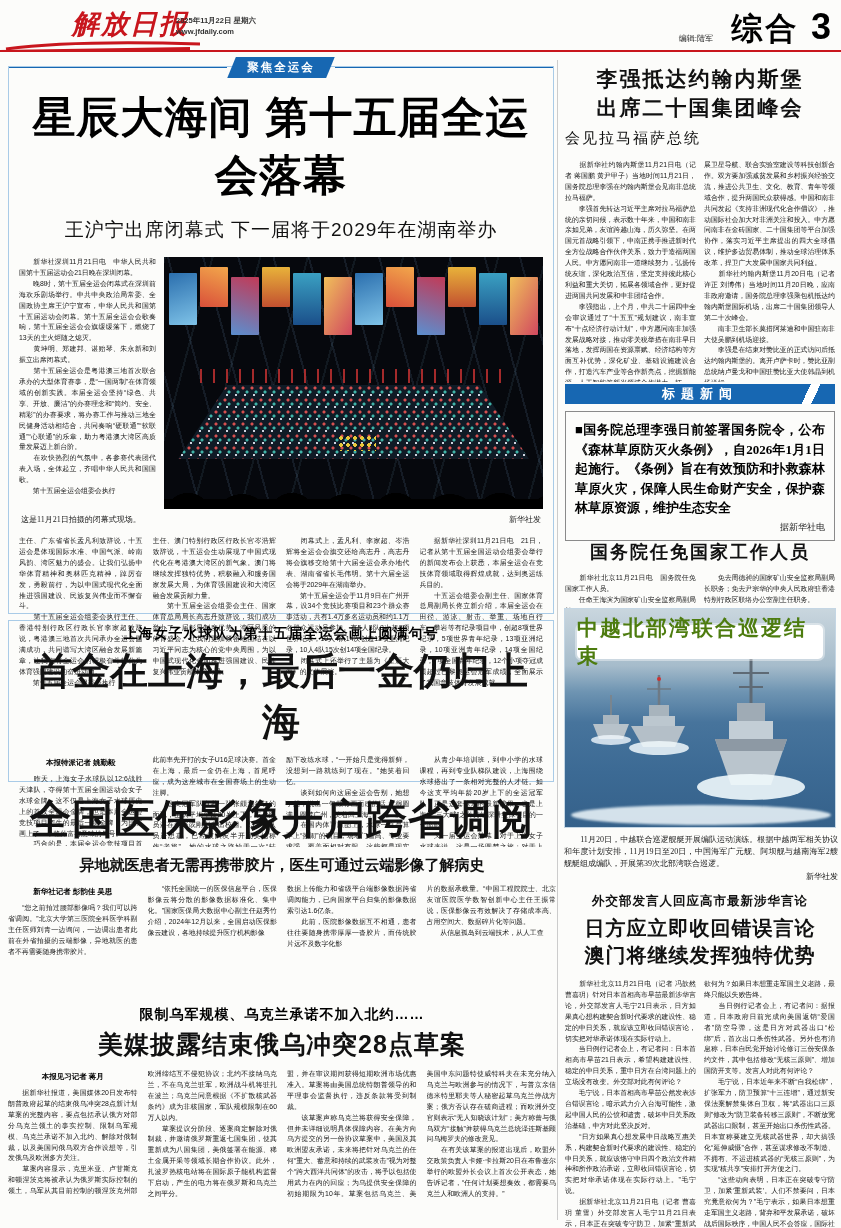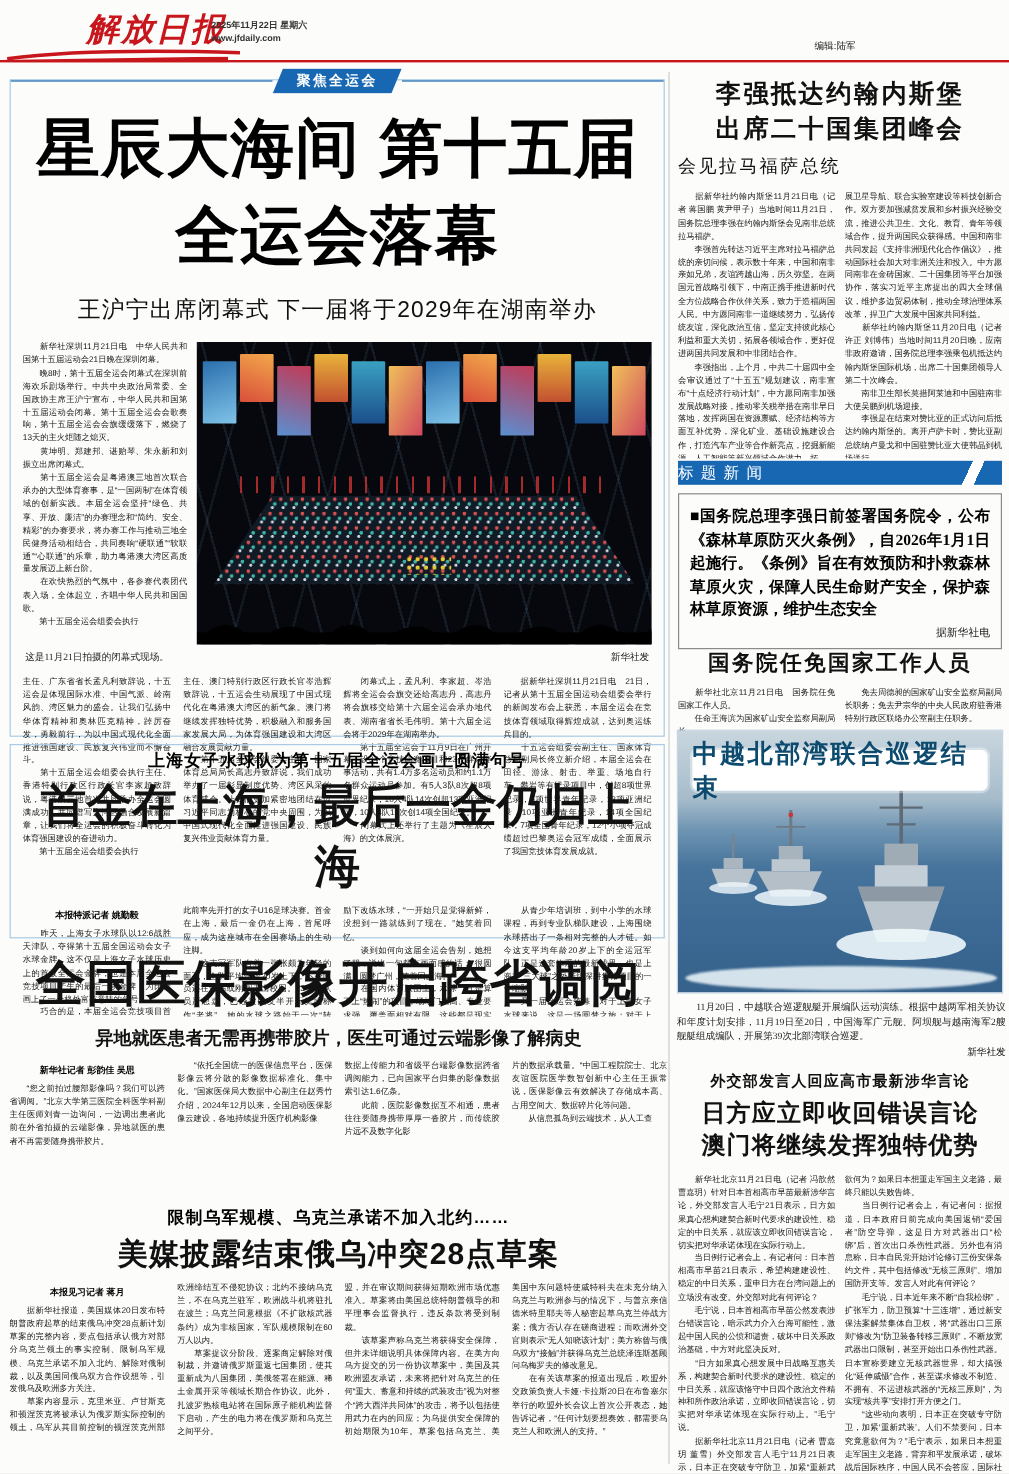--- a/index.html
+++ b/index.html
@@ -22,21 +22,21 @@
   .byline{font-size:7.5px;font-weight:bold;text-align:center;margin:3px 0 6px;color:#000;}
   .caption{font-family:"Liberation Serif",serif;font-size:8px;line-height:12px;color:#222;}
   .cols{display:flex;gap:10px;}
   .cols>div{flex:1;min-width:0;}
   
   .lead-box{position:absolute;left:8px;top:66px;width:546px;height:548px;border:1px solid #a9cbe7;box-sizing:border-box;}
   .badge-row{position:absolute;left:0;right:0;top:-10px;display:flex;align-items:center;}
   .badge-row .bl{flex:1;height:1px;background:#1767b2;}
   .badge{background:#1767b2;color:#fff;font-size:11.5px;font-weight:bold;padding:3px 20px;
          clip-path:polygon(8% 0,100% 0,92% 100%,0 100%);letter-spacing:2px;}
-  .h-lead{font-size:53px;font-weight:bold;text-align:center;letter-spacing:1px;margin:22px 4px 0;color:#000;}
+  .h-lead{font-size:43px;font-weight:bold;text-align:center;letter-spacing:1px;margin:22px 4px 0;color:#000;}
   .sub-lead{font-size:19px;text-align:center;margin-top:12px;color:#111;letter-spacing:1px;}
   .lead-body{display:flex;gap:8px;margin:14px 10px 0;}
   .lead-side{width:137px;flex:none;height:252px;}
   .photo-ceremony{position:relative;flex:1;height:252px;background:#06080d;overflow:hidden;}
   .screens{position:absolute;left:5px;right:5px;top:10px;display:flex;gap:3px;align-items:flex-start;}
   .screens span{flex:1;border-radius:1px;}
   .screens span:nth-child(6n+1){background:linear-gradient(160deg,#2b6fae,#7fc3e8);}
   .screens span:nth-child(6n+2){background:linear-gradient(20deg,#d94f3a,#f2a74b);}
   .screens span:nth-child(6n+3){background:linear-gradient(200deg,#c23a57,#5a8fd0);}
   .screens span:nth-child(6n+4){background:linear-gradient(#e8b23a,#c25030);}
@@ -81,32 +81,32 @@
   .draft{position:absolute;left:8px;top:1006px;width:548px;}
   .h-draft{font-size:25px;font-weight:bold;text-align:center;letter-spacing:1px;margin-top:4px;}
   .draft-cols{margin-top:8px;height:128px;}
   
   .g20{position:absolute;left:565px;top:64px;width:270px;}
   .h-g20{font-size:21px;font-weight:bold;text-align:center;line-height:29px;letter-spacing:2px;}
   .sub-g20{font-size:15px;text-align:left;margin-top:7px;letter-spacing:2px;color:#111;}
   .g20-cols{margin-top:12px;height:222px;gap:8px;}
   .hn{position:absolute;left:565px;top:384px;width:270px;}
   .hn-banner{height:20px;background:linear-gradient(115deg,#1767b2 0 88%,#fff 88% 91.5%,#1767b2 91.5% 100%);
-     color:#fff;font-size:13px;font-weight:normal;text-align:left;line-height:20px;letter-spacing:6px;}
+     color:#fff;font-size:13px;font-weight:bold;text-align:center;line-height:20px;letter-spacing:6px;}
   .hn-box{margin-top:7px;border:1px solid #8a8a8a;padding:8px 9px 6px;}
   .hn-text{font-family:"Liberation Serif",serif;font-size:13px;font-weight:bold;line-height:19.5px;text-align:justify;color:#000000;}
   .hn-credit{font-size:9px;text-align:right;margin-top:3px;color:#222;}
   .appt{position:absolute;left:565px;top:540px;width:270px;}
   .h-appt{font-size:18px;font-weight:bold;text-align:center;letter-spacing:2px;}
   .appt-cols{margin-top:9px;height:54px;gap:8px;}
   .patrol{position:absolute;left:564px;top:608px;width:274px;}
   .photo-ships{position:relative;width:272px;height:220px;border:1px solid #c4d6e4;box-sizing:border-box;
      background:linear-gradient(180deg,#c9d6de 0%,#a6bccb 26%,#6e94b2 38%,#47749c 52%,#3c6a94 75%,#35618a 100%);overflow:hidden;}
   .ship-title{position:absolute;left:12px;right:12px;top:16px;height:34px;background:#fff;border-radius:5px;
-     display:flex;align-items:center;justify-content:center;color:#0c4a6e;font-size:21px;font-weight:bold;letter-spacing:2px;
+     display:flex;align-items:center;justify-content:center;color:#4d7c0f;font-size:21px;font-weight:bold;letter-spacing:2px;
      box-shadow:0 0 0 2px rgba(255,255,255,.4);}
   .foam{position:absolute;border-radius:50%;background:rgba(240,248,252,.85);filter:blur(1px);}
   .patrol-cap{margin-top:6px;text-align:justify;}
   .patrol-credit{font-family:"Liberation Serif",serif;font-size:8px;text-align:right;margin-top:1px;}
   .mofa{position:absolute;left:565px;top:893px;width:270px;}
   .kicker-sm{font-size:12.5px;font-weight:bold;text-align:center;letter-spacing:1px;}
   .h-mofa{font-size:20px;font-weight:bold;text-align:center;line-height:27px;margin-top:5px;letter-spacing:1px;}
   .mofa-cols{margin-top:10px;height:318px;gap:8px;}
 </style>
 </head>
@@ -116,20 +116,24 @@
 
   <div class="logo">解放日报</div>
   <svg class="logo-swoosh" width="200" height="14">
     <path d="M2 11 Q 70 2 196 6" stroke="#c8161d" stroke-width="3" fill="none"></path>
   </svg>
   <div class="mh-meta">
     <div>2025年11月22日 星期六</div>
     <div>www.jfdaily.com</div>
   </div>
   <div class="mh-edit">编辑:陆军</div>
+  <div class="mh-section">
+    <span>综合</span>
+    <span class="mh-page">3</span>
+  </div>
   <div class="rule-thick"></div>
   <div class="rule"></div>
   <div class="vdiv"></div>
 
   <section class="lead-box">
     <div class="badge-row">
       <span class="bl"></span>
       <span class="badge">聚焦全运会</span>
       <span class="bl"></span>
     </div>

